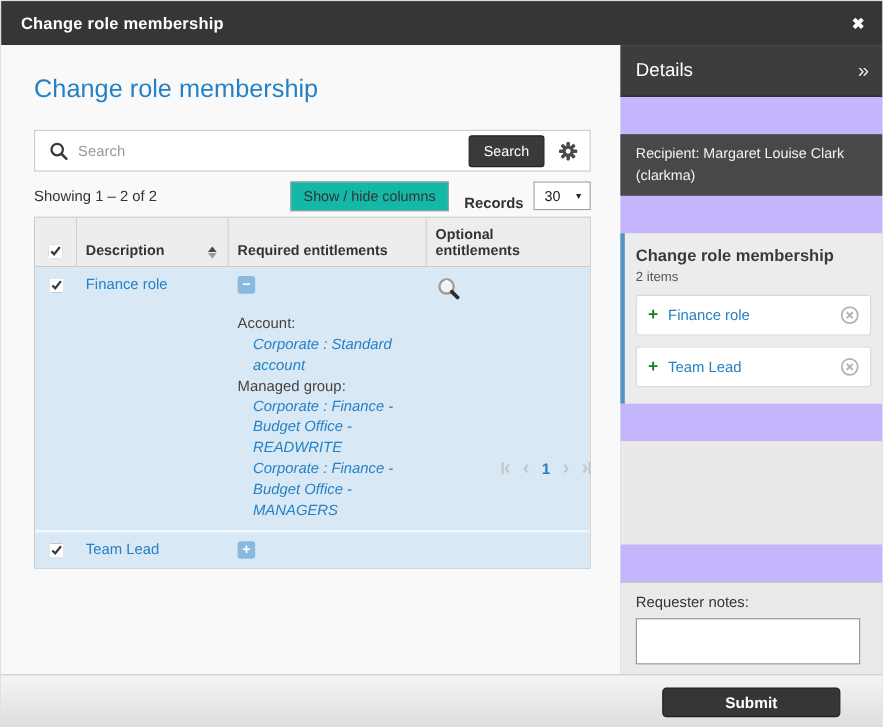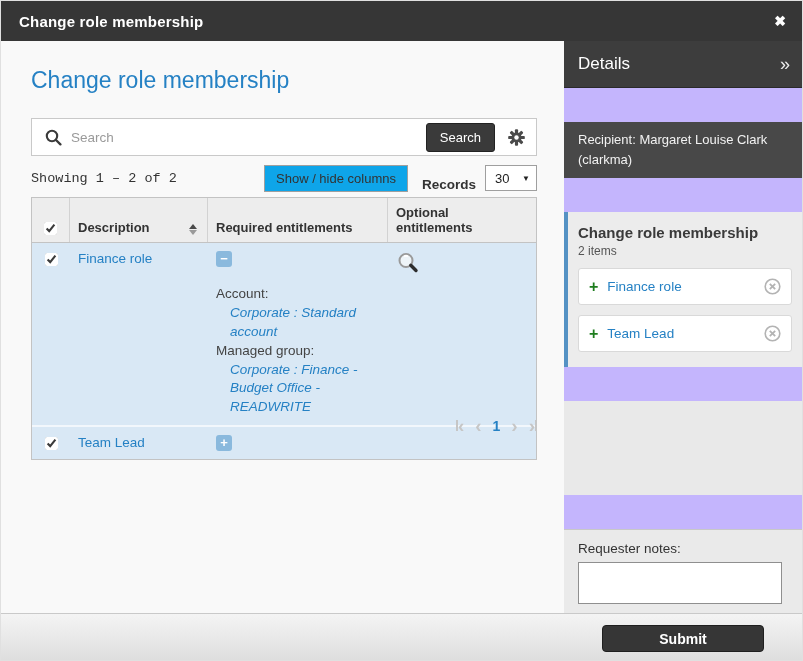--- a/index.html
+++ b/index.html
@@ -21,22 +21,22 @@
   .search-glyph { flex:0 0 auto; margin-right:9px; display:flex; }
   .search-input { flex:1; border:none; outline:none; font-size:13.5px; color:#333; background:transparent;
     font-family:"Liberation Sans", sans-serif; }
   .search-input::placeholder { color:#9a9a9a; }
   .search-btn { flex:0 0 auto; background:#3a3a3a; color:#fff; border:1px solid #222; border-radius:3px;
     font-size:13px; padding:6px 13px; margin-right:12px; cursor:pointer; font-family:"Liberation Sans", sans-serif; }
   .gear { flex:0 0 auto; display:flex; cursor:pointer; }
 
   .toolbar { position:absolute; top:123px; left:30px; width:506px; height:28px;
     display:flex; align-items:center; font-size:13.5px; color:#333; }
-  .toolbar-showing { flex:1;font-family:Liberation Mono, monospace; }
-  .showhide-btn { background:#0ea5e9; border:1px solid #9f9f9f; color:#333; font-size:13px;
+  .toolbar-showing { flex:1; }
+  .showhide-btn { background:#14b8a6; border:1px solid #9f9f9f; color:#333; font-size:13px;
     padding:5px 11px; cursor:pointer; font-family:"Liberation Sans", sans-serif; }
   .records-label { margin:12px 9px 0 14px; font-size:13.5px;font-weight:bold; }
   .records-select { width:52px; height:26px; background:#fff; border:1px solid #9f9f9f;
     display:flex; align-items:center; justify-content:space-between; padding:0 6px 0 9px;
     font-size:13px; color:#222; cursor:pointer; }
   .records-caret { font-size:8px; color:#222; }
 
   
   .grid-table { position:absolute; top:156px; left:30px; width:506px; border:1px solid #c3c3c3; background:#fff; }
   .t-row { display:grid; grid-template-columns:38px 138px 180px 1fr; }
@@ -172,20 +172,21 @@
         <div>
           <a class="role-link">Finance role</a>
         </div>
         <div>
           <span class="expander">−</span>
           <div class="ent-groups">
             <span class="ent-group-label">Account:</span>
             <a class="ent-link">Corporate : Standard account</a>
             <span class="ent-group-label">Managed group:</span>
             <a class="ent-link">Corporate : Finance - Budget Office - READWRITE</a>
+            <a class="ent-link">Corporate : Finance - Budget Office - MANAGERS</a>
           </div>
         </div>
         <div>
           <span class="preview-icon">
             <svg width="24" height="24" viewBox="0 0 24 24">
                 <circle cx="10" cy="9.5" r="6.5" fill="#eef4f8" stroke="#9a9a9a" stroke-width="2"></circle>
                 <path d="M8 5.5 q2 -1.4 4 0" stroke="#fff" stroke-width="2" fill="none"></path>
                 <line x1="14.8" y1="14.3" x2="20" y2="19.5" stroke="#2d2d2d" stroke-width="3.4" stroke-linecap="round"></line>
               </svg>
           </span>

